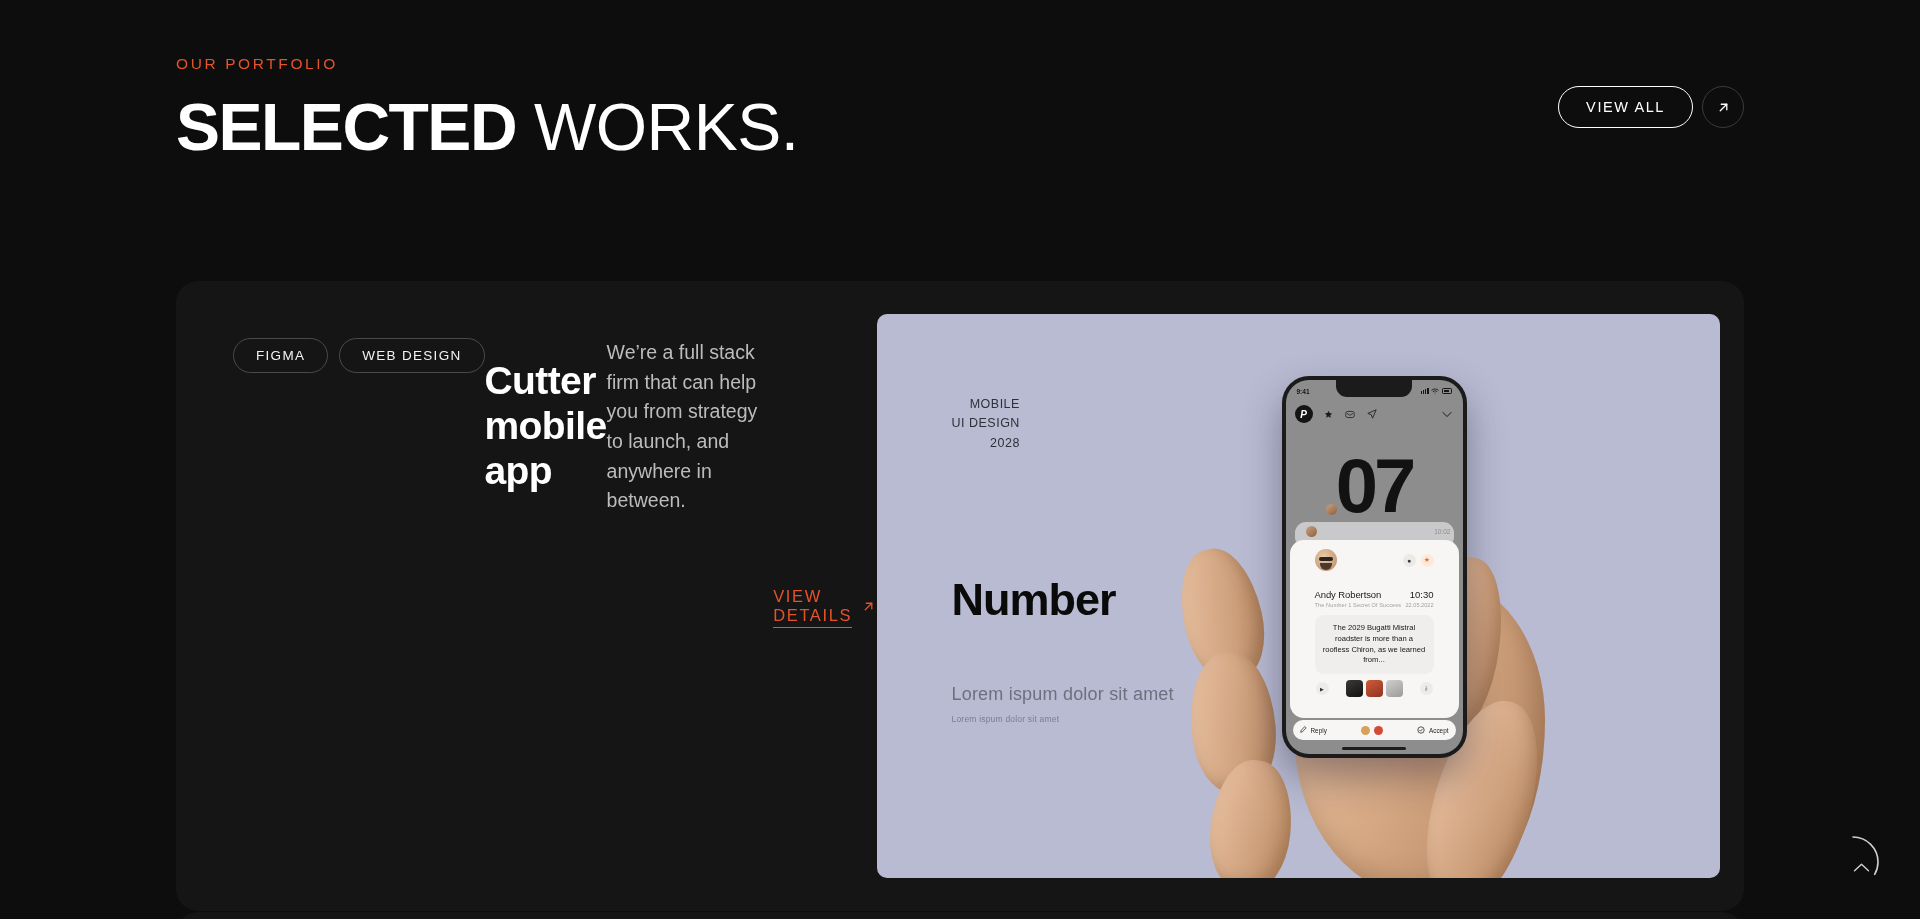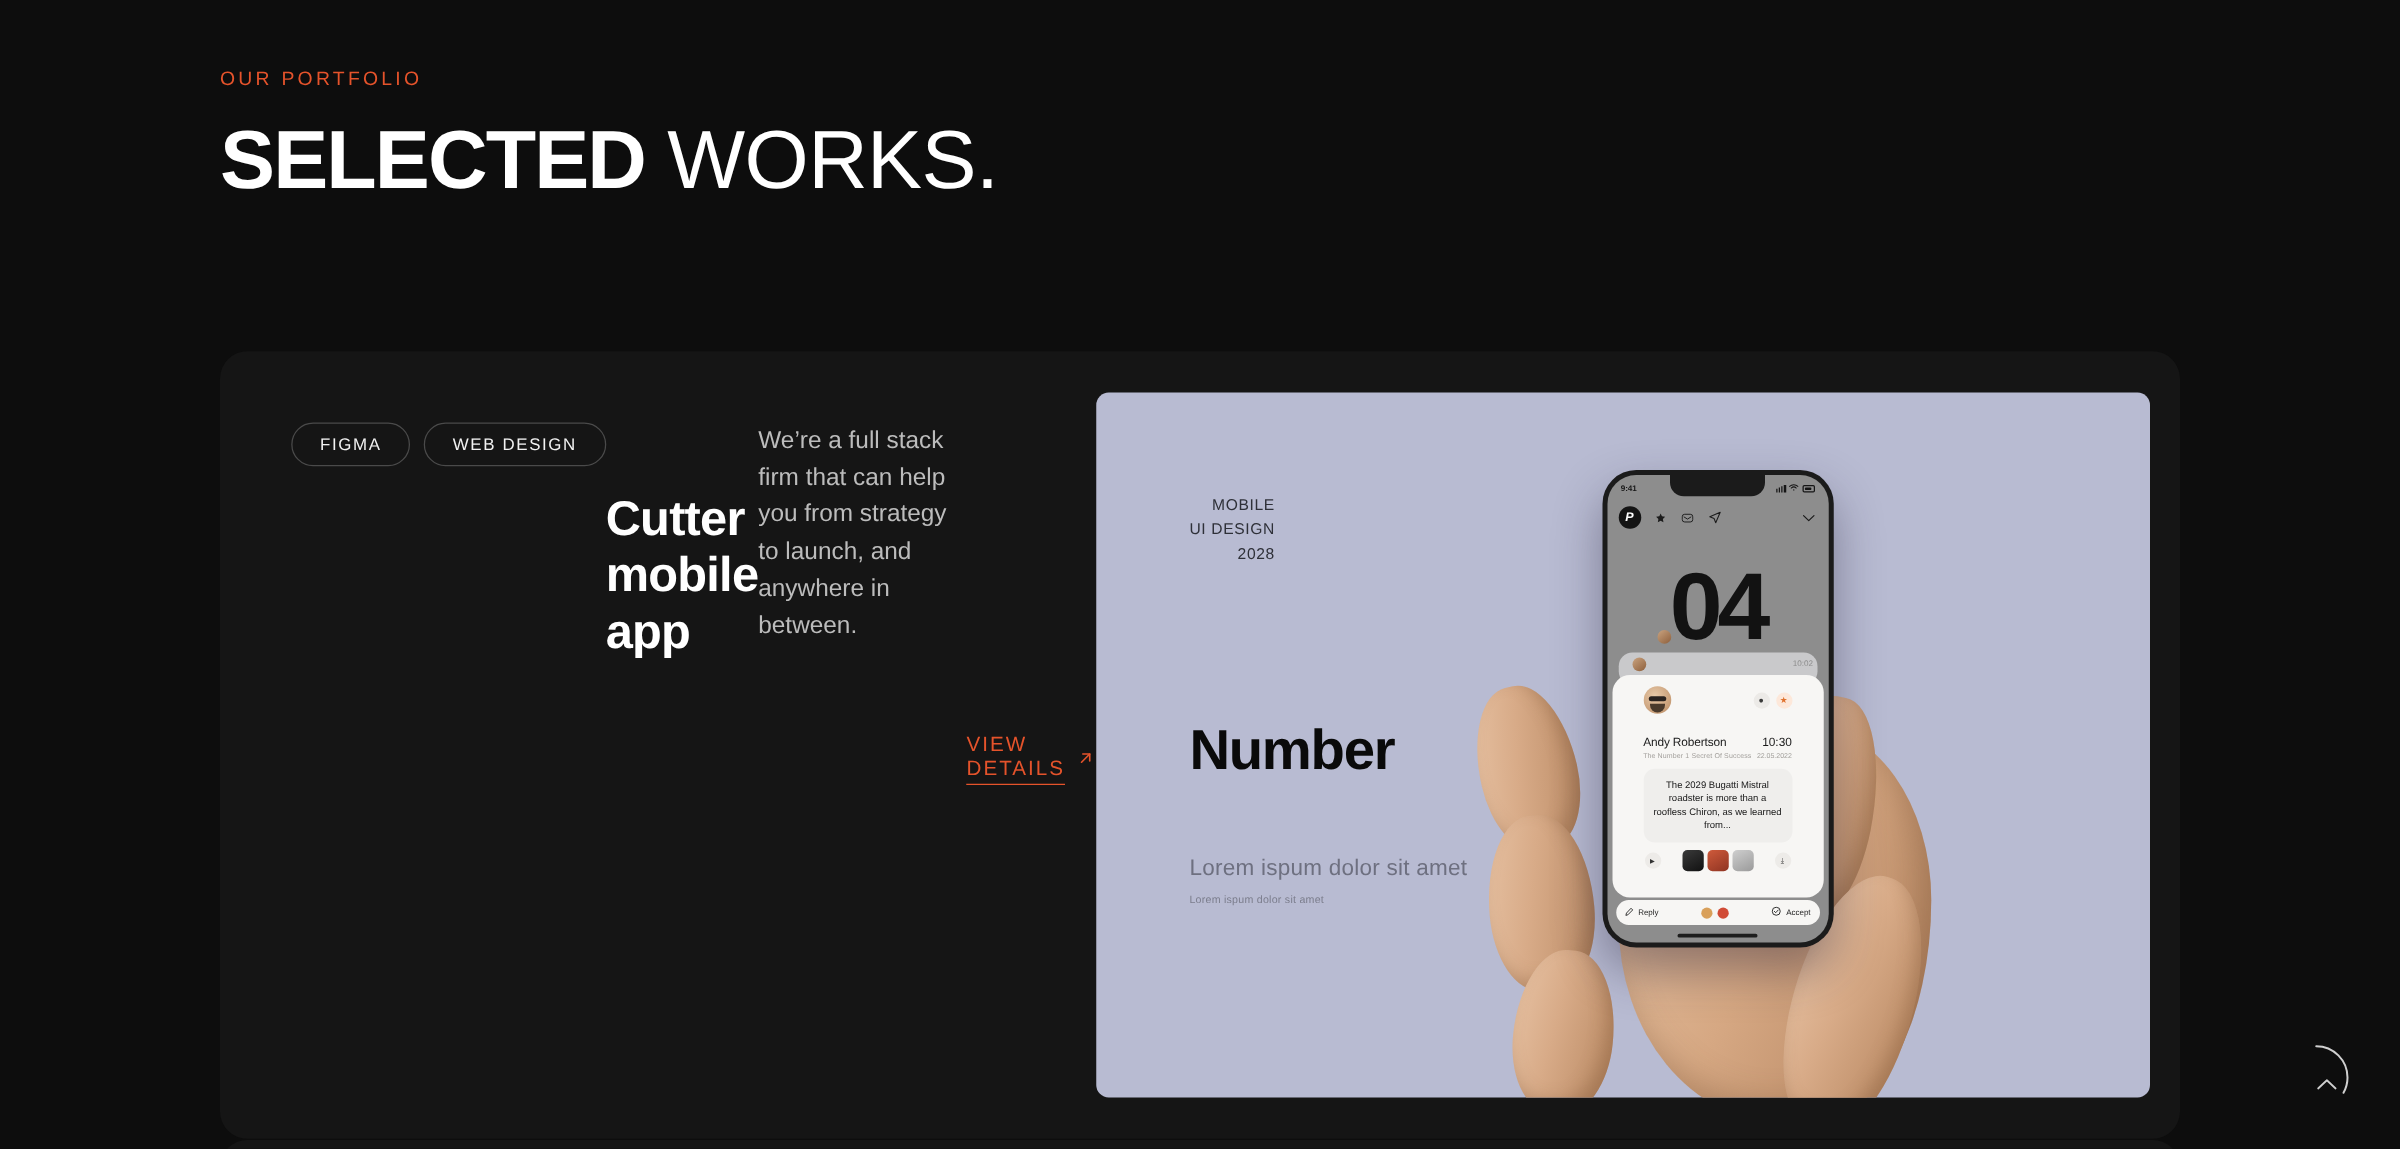--- a/index.html
+++ b/index.html
@@ -52,21 +52,21 @@
     width:700px;padding:57px 0 0 57px;display:flex;
   }
   .tag-row{display:flex;gap:11px;}
   .tag{
     display:flex;align-items:center;justify-content:center;
     height:35px;padding:0 22px;border:1px solid #4a4a4a;border-radius:999px;
     color:#f2f2f2;font-size:13.5px;letter-spacing:1.3px;font-weight:400;
     text-transform:uppercase;white-space:nowrap;background:transparent;cursor:pointer;
   }
   .project-title{
-    margin-top:56px;color:#ffffff;font-size:39px;font-weight:700;
+    margin-top:21px;color:#ffffff;font-size:39px;font-weight:700;
     letter-spacing:-0.6px;line-height:1.15;
   }
   .card-left-spacer{flex:1 1 auto;min-height:10px;}
   .project-desc{
     color:#bcbcbc;font-size:19.5px;line-height:1.52;max-width:485px;font-weight:400;
   }
   .view-details{
     margin-top:26px;margin-bottom:60px;display:inline-flex;align-items:center;gap:9px;
     color:#E5532B;font-size:16.5px;letter-spacing:1.6px;font-weight:400;
     text-transform:uppercase;text-decoration:none;width:max-content;cursor:pointer;
@@ -238,20 +238,31 @@
 </style>
 </head>
 <body>
 
 <div class="page">
 
   <div class="section-header">
     <div class="eyebrow">OUR PORTFOLIO</div>
     <h1 class="headline"><span class="hl-strong">SELECTED</span><span class="hl-light"> WORKS.</span></h1>
 
+    <div class="header-actions">
+      <button class="btn-view-all">VIEW ALL</button>
+      <button class="btn-arrow-round">
+        <span>
+          <svg width="15" height="15" viewBox="0 0 16 16" fill="none" stroke="currentColor" stroke-width="1.4" stroke-linecap="round" stroke-linejoin="round">
+            <path d="M4.5 11.5L11.5 4.5"></path>
+              <path d="M5.6 4.5H11.5V10.4"></path>
+          </svg>
+        </span>
+      </button>
+    </div>
   </div>
 
   <div class="project-card">
     <div class="card-inner">
 
       <div class="card-left">
         <div class="tag-row">
           <span class="tag">FIGMA</span>
           <span class="tag">WEB DESIGN</span>
         </div>
@@ -342,21 +353,21 @@
                     </svg>
                 </span>
                 <span class="spacer"></span>
                 <span class="ab-ico">
                   <svg width="10" height="7" viewBox="0 0 12 8" fill="none" stroke="#1c1c1c" stroke-width="1.2" stroke-linecap="round" stroke-linejoin="round">
                       <path d="M1 1.6L6 6.4 11 1.6"></path>
                     </svg>
                 </span>
               </div>
 
-              <div class="bg-digits">04</div>
+              <div class="bg-digits">07</div>
 
               <div class="stack-card sc1"></div>
               <div class="sc-time">10:02</div>
               <div class="mini-av m1"></div>
               <div class="mini-av m2"></div>
 
               <div class="mail-card">
                 <div class="mc-top">
                   <span class="mc-avatar"></span>
                   <span class="mc-top-icons">

